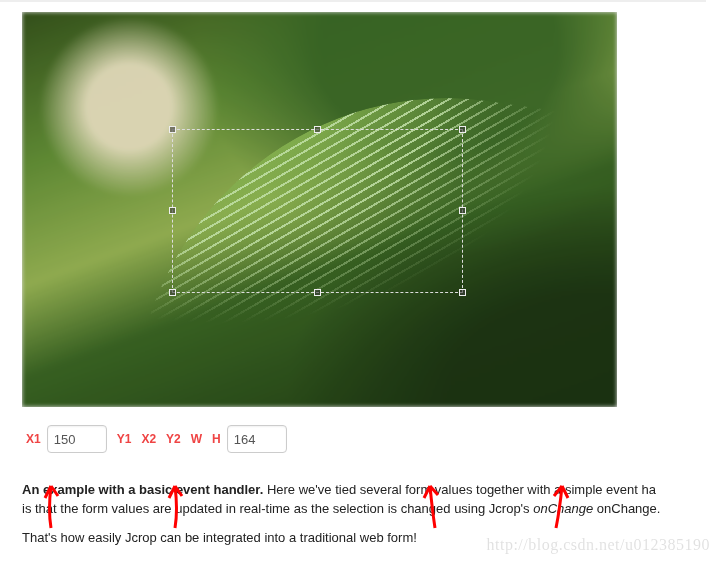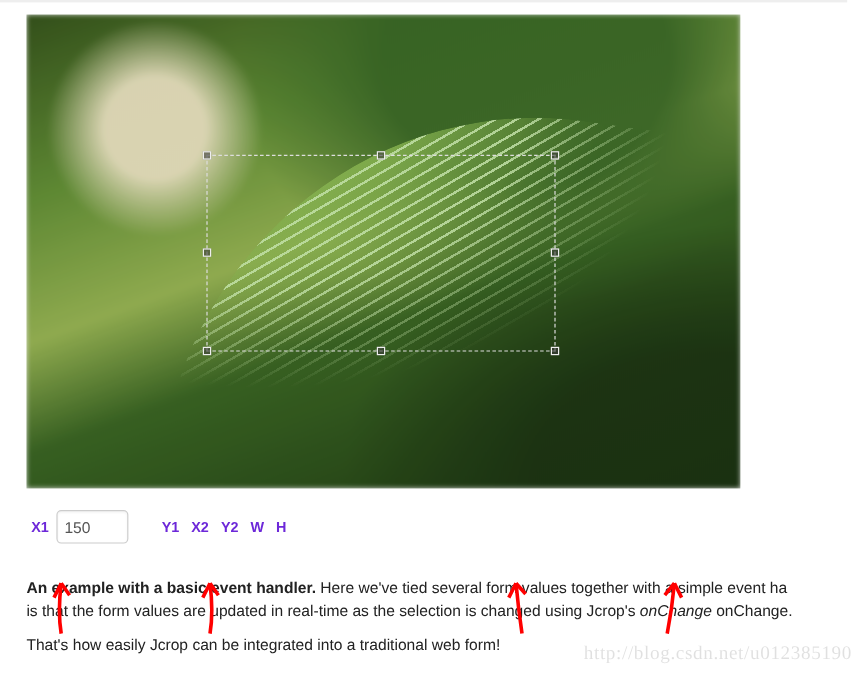--- a/index.html
+++ b/index.html
@@ -81,35 +81,34 @@
   .h-sw { left:-4px;  bottom:-4px; cursor:nesw-resize; }
   .h-w  { left:-4px;  top:50%;   margin-top:-4px; cursor:ew-resize; }
 
   .coords {
     margin: 18px 0 0 22px;
     display: flex;
     align-items: center;
     gap: 6px;
   }
   .coords .lbl {
-    color: #6d28d9;
+    color: #ef4444;
     font-weight: bold;
     font-size: 12px;
     margin-left: 4px;
   }
   .coords input {
     width: 46px;
     height: 22px;
     padding: 2px 6px;
     border: 1px solid #ccc;
     border-radius: 4px;
     font-size: 13px;
     color: #555;
     box-shadow: inset 0 1px 2px rgba(0,0,0,0.06);
-    margin-right: 18px;
   }
 
   .para {
     margin: 28px 0 0 22px;
     width: 680px;
     font-size: 13px;
     line-height: 1.45;
     color: #222;
   }
   .para .bold { font-weight: bold; }
@@ -152,20 +151,21 @@
 </div>
 
 <div class="coords">
   <span class="lbl">X1</span>
   <input value="150" style="">
   <span class="lbl">Y1</span>
   <span class="lbl">X2</span>
   <span class="lbl">Y2</span>
   <span class="lbl">W</span>
   <span class="lbl">H</span>
+  <input style="margin-right: 0px;" value="164">
 </div>
 
 <div class="para">
   <span class="bold">An example with a basic event handler.</span><span> Here we've tied several form values together with a simple event ha</span><br>
   <span>is that the form values are updated in real-time as the selection is changed using Jcrop's </span><span class="ital">onChange</span><span> onChange.</span>
   <div style="height:10px"></div>
   <span>That's how easily Jcrop can be integrated into a traditional web form!</span>
 </div>
 
 <div class="watermark">http://blog.csdn.net/u012385190</div>

